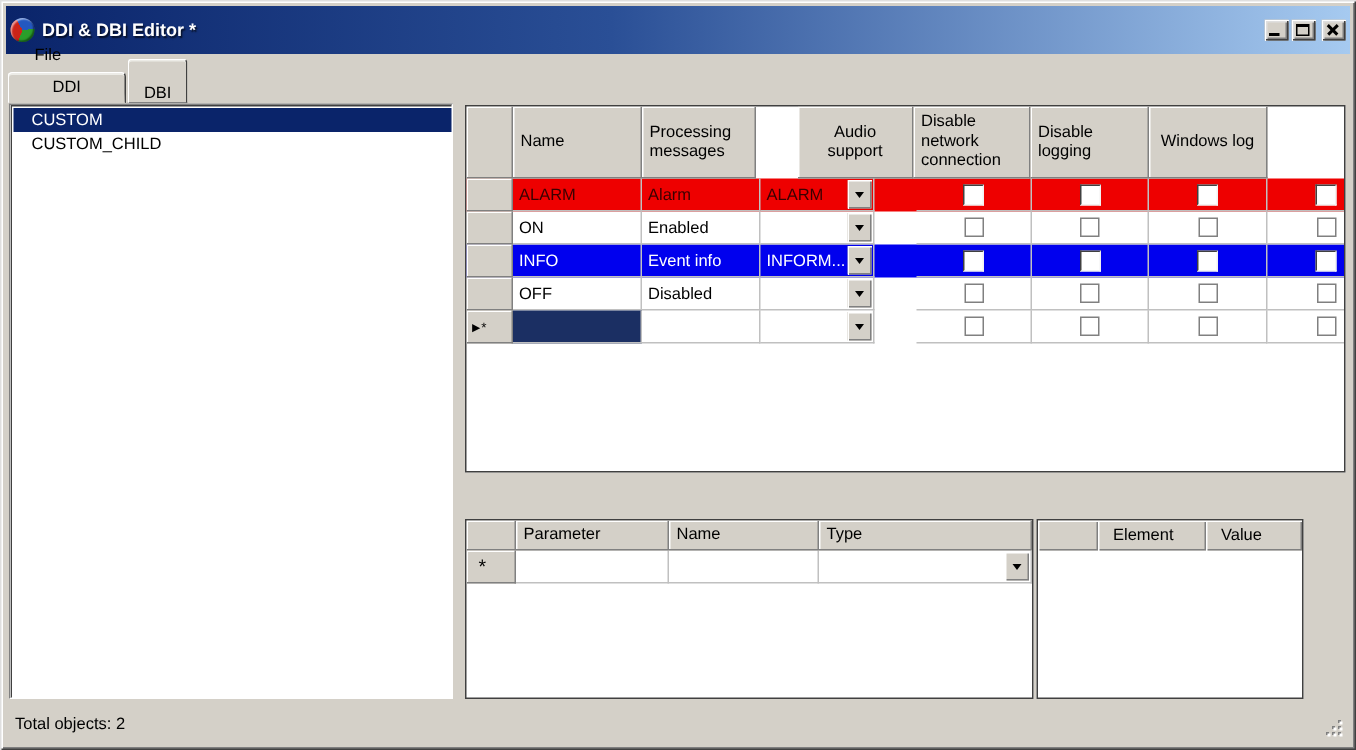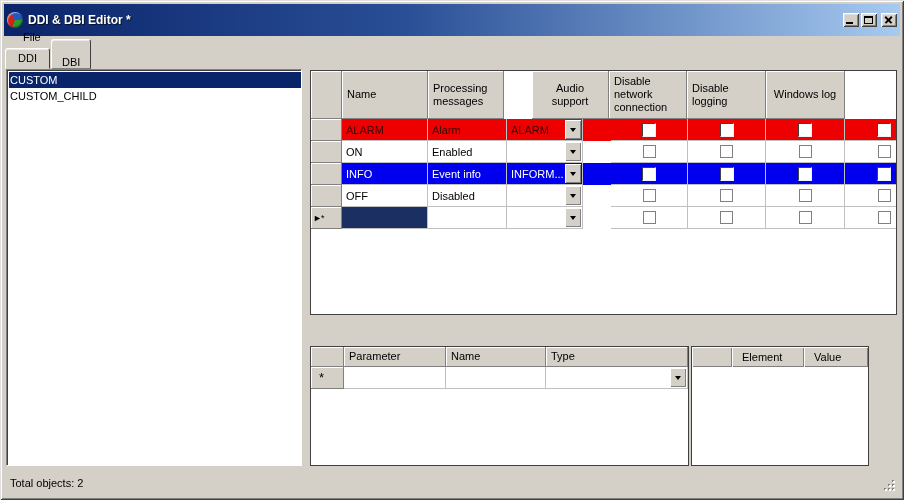--- a/index.html
+++ b/index.html
@@ -51,32 +51,32 @@
   .tabstrip { position: absolute; top: 48px; height: 21px; display: flex; align-items: flex-end; }
   .tabstrip.left { left: 6px; }
   .tabstrip.right { left: 310px; }
   .tab {
     height: 18px; line-height: 16px; padding: 14px 10px; background: #d4d0c8;
     border: 1px solid; border-color: #ffffff #404040 #808080 #ffffff;
     border-radius: 3px 3px 0 0; margin-right: 1px; box-shadow: inset 0 1px 0 #ecebe6;
     white-space: nowrap;
   }
   .tab.active {
-    height: 21px; line-height: 19px; padding: 0 12px;
+    height: 21px; line-height: 19px; padding: 0 29px;
     border-bottom-color: #d4d0c8; position: relative; z-index: 2; margin-left: -1px;
   }
   
   .listbox {
     position: absolute; left: 6px; top: 69px; width: 296px; height: 397px;
     background: #fff;
     border: 1px solid; border-color: #808080 #ffffff #ffffff #808080;
     box-shadow: inset 1px 1px 0 #404040;
     padding: 2px 0 0 2px;
   }
-  .list-item { height: 16px; line-height: 16px; padding-left: 1px; white-space: nowrap; }
+  .list-item { height: 16px; line-height: 16px; padding-left: 12px; white-space: nowrap; }
   .list-item.selected { color: #fff; }
   
   .events-grid {
     position: absolute; left: 310px; top: 70px; width: 587px; height: 245px;
     background: #fff; border: 1px solid #404040; overflow: hidden;
   }
   .g-hrow { display: flex; height: 48px; }
   .g-row { display: flex; height: 22px; }
   .g-head {
     background: #d4d0c8; border-right: 1px solid #808080; border-bottom: 1px solid #808080;

